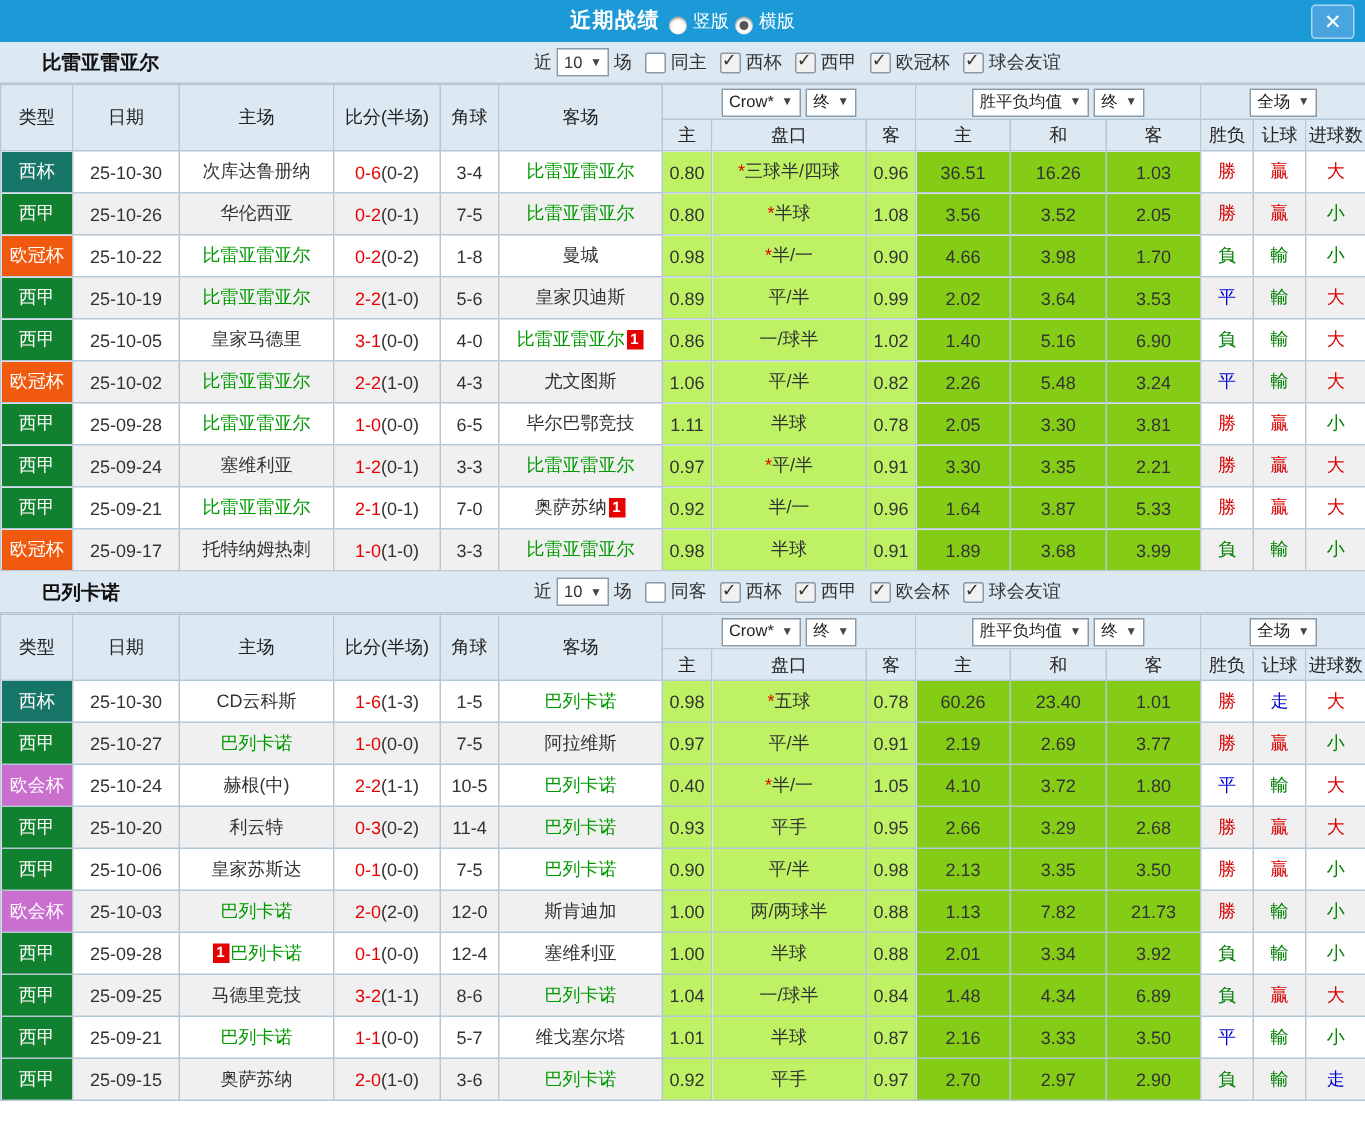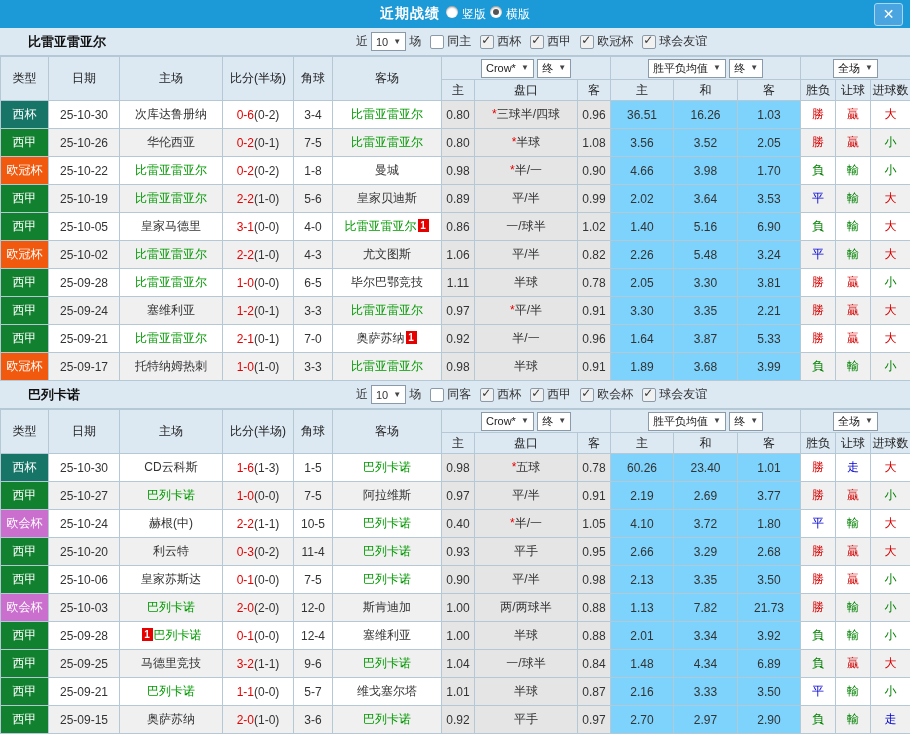--- a/index.html
+++ b/index.html
@@ -3,21 +3,21 @@
 <meta charset="utf-8">
 <style>
   html,body{margin:0;padding:0}
   body{
     width:910px;height:753px;overflow:hidden;background:#fff;
     font-family:"Liberation Sans","DejaVu Sans",sans-serif;font-size:12px;color:#333;
   }
   
   .titlebar{height:28px;background:#1c9ad8;display:flex;align-items:center;justify-content:center;position:relative;color:#fff}
   .title{font-weight:bold;font-size:14px;letter-spacing:1px}
-  .radio-group{display:flex;align-items:flex-start;margin-left:6px;gap:4px;font-size:12px}
+  .radio-group{display:flex;align-items:flex-end;margin-left:6px;gap:4px;font-size:12px}
   .radio{width:12px;height:12px;border-radius:50%;background:#fff;display:inline-block;position:relative;box-shadow:inset 0 1px 2px rgba(0,0,0,.45);cursor:pointer}
   .radio .dot{position:absolute;left:3px;top:3px;width:6px;height:6px;border-radius:50%;background:#555;display:none}
   .radio.sel .dot{display:block}
   .close-btn{position:absolute;right:7px;top:3px;width:27px;height:21px;background:#4aa4e0;border:1px solid #a9d6f2;border-radius:3px;color:#fff;font-weight:bold;text-align:center;line-height:21px;font-size:14px;cursor:pointer}
   
   .sec-header{height:27px;background:#dce8f2;border-bottom:1px solid #b5c8d6;position:relative;display:flex;align-items:center}
   .team-name{font-weight:bold;font-size:13px;margin-left:28px;color:#111}
   .filters{position:absolute;left:356px;display:flex;align-items:center;gap:3px;white-space:nowrap}
   .selbox{background:#fff;border:1px solid #8a9aa8;padding:0 4px;height:17px;line-height:16px;font-size:11px;display:inline-flex;gap:5px;align-items:center;cursor:pointer}
   .selbox .arr{font-size:8px;color:#444}
@@ -25,22 +25,22 @@
   .cb.checked{background:#f1f1f1}
   .cb.checked::after{content:"\2713";position:absolute;left:0;top:-3px;font-size:12px;color:#333;font-weight:bold}
   
   table{border-collapse:collapse;table-layout:fixed;width:910px}
   th,td{border:1px solid #b5c8d6;text-align:center;overflow:hidden;white-space:nowrap;padding:0}
   thead th{background:#dce8f2;font-weight:normal;font-size:12px;color:#222}
   thead tr.r1 th{height:22px}
   thead tr.r2 th{height:20px}
   tbody td{height:27px;background:#fff}
   tbody tr.even td{background:#f0f0f0}
-  tbody td.cream, tbody tr.even td.cream{background:#e5e5e5}
-  tbody td.avgc, tbody tr.even td.avgc{background:#7dd3fc}
+  tbody td.cream, tbody tr.even td.cream{background:#bef264}
+  tbody td.avgc, tbody tr.even td.avgc{background:#84cc16}
   td.type{color:#fff}
   .tgreen{color:#009900}
   .sfull{color:#e60000}
   .shalf{color:#333}
   .star{color:#e60000}
   .badge{display:inline-block;background:#e60000;color:#fff;font-size:10px;line-height:13px;height:13px;min-width:7px;padding:0 2px;margin:0 1px;vertical-align:1px;font-weight:bold}
   .c-red{color:#d60000}
   .c-green{color:#008000}
   .c-blue{color:#0000d0}
   .c-dark{color:#333}
@@ -511,21 +511,21 @@
           <td class="avgc">3.92</td>
           <td class="c-green">負</td>
           <td class="c-green">輸</td>
           <td class="c-green">小</td>
         </tr>
         <tr class="even">
           <td class="type" style="background: rgb(18, 129, 47);">西甲</td>
           <td>25-09-25</td>
           <td><span>马德里竞技</span></td>
           <td><span class="sfull">3-2</span><span class="shalf">(1-1)</span></td>
-          <td>9-6</td>
+          <td>8-6</td>
           <td><span class="tgreen">巴列卡诺</span></td>
           <td class="cream">1.04</td>
           <td class="cream"><span>一/球半</span></td>
           <td class="cream">0.84</td>
           <td class="avgc">1.48</td>
           <td class="avgc">4.34</td>
           <td class="avgc">6.89</td>
           <td class="c-green">負</td>
           <td class="c-red">贏</td>
           <td class="c-red">大</td>

